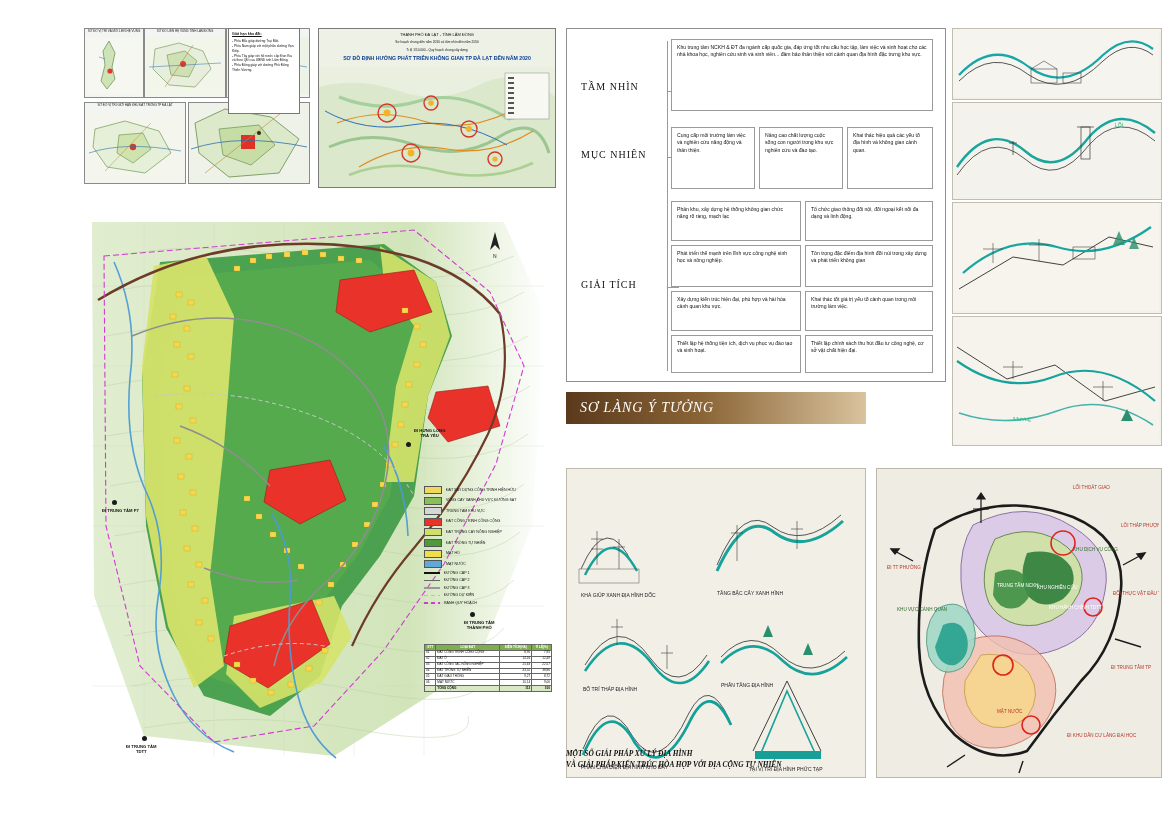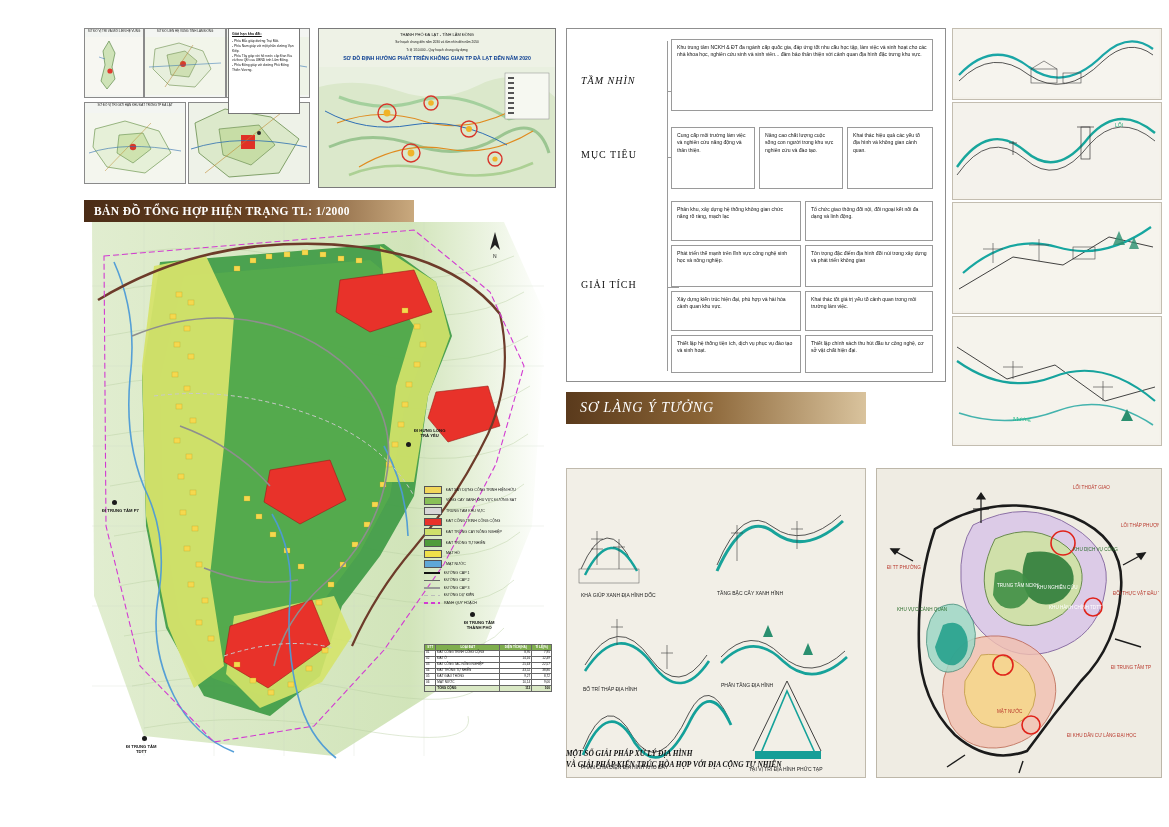--- a/index.html
+++ b/index.html
@@ -337,23 +337,20 @@
     </g>
 
     <path d="M20 60 L330 34 L406 96 L440 170 L412 268 L360 368 L300 454 L230 530 L130 546 L56 470 L22 330 Z" fill="none" stroke="#d23bd2" stroke-width="1.1" stroke-dasharray="6 3"></path>
 
     <g transform="translate(406,36)">
       <path d="M0 18 L5 0 L10 18 L5 13 Z" fill="#222"></path>
       <text x="3" y="26" font-size="5" fill="#222" font-family="Liberation Sans">N</text>
     </g>
   </svg>
 
-  <div id="map-title-bar">
-    <span>BẢN ĐỒ TỔNG HỢP HIỆN TRẠNG TL: 1/2000</span>
-  </div>
 
   <div class="map-label nowrap" style="left:330px;top:232px;">ĐI HƯNG LONG<br>TRÀ YẾU</div>
   <div class="map-dot" style="left:322px;top:246px;"></div>
 
   <div class="map-label nowrap" style="left:18px;top:312px;">ĐI TRUNG TÂM P7</div>
   <div class="map-dot" style="left:28px;top:304px;"></div>
 
   <div class="map-label nowrap" style="left:380px;top:424px;">ĐI TRUNG TÂM<br>THÀNH PHỐ</div>
   <div class="map-dot" style="left:386px;top:416px;"></div>
 
@@ -466,22 +463,22 @@
         <td>TỔNG CỘNG</td>
         <td class="n">112</td>
         <td class="n">100</td>
       </tr>
     </tbody>
   </table>
 </div>
 
 <div class="abs" id="strategy">
 
-  <div class="st-label" style="left:14px;top:46px;font-style:italic;">TẦM NHÌN</div>
-  <div class="st-label" style="left:14px;top:120px;">MỤC TIÊU</div>
+  <div class="st-label" style="left:14px;top:52px;">TẦM NHÌN</div>
+  <div class="st-label" style="left:14px;top:120px;">MỤC NHIÊN</div>
   <div class="st-label" style="left:14px;top:250px;">GIẢI TÍCH</div>
 
   <div class="st-line" style="left:100px;top:12px;width:1px;height:330px;"></div>
   <div class="st-line" style="left:100px;top:62px;width:12px;height:1px;"></div>
   <div class="st-line" style="left:100px;top:128px;width:12px;height:1px;"></div>
   <div class="st-line" style="left:100px;top:258px;width:12px;height:1px;"></div>
 
   <div class="st-box" style="left:104px;top:10px;width:262px;height:72px;">
     <span>Khu trung tâm NCKH &amp; ĐT đa ngành cấp quốc gia, đáp ứng tốt nhu cầu học tập, làm việc và sinh hoạt cho các nhà khoa học, nghiên cứu sinh và sinh viên... đảm bảo thân thiện với cảnh quan địa hình đặc trưng khu vực.</span>
   </div>

